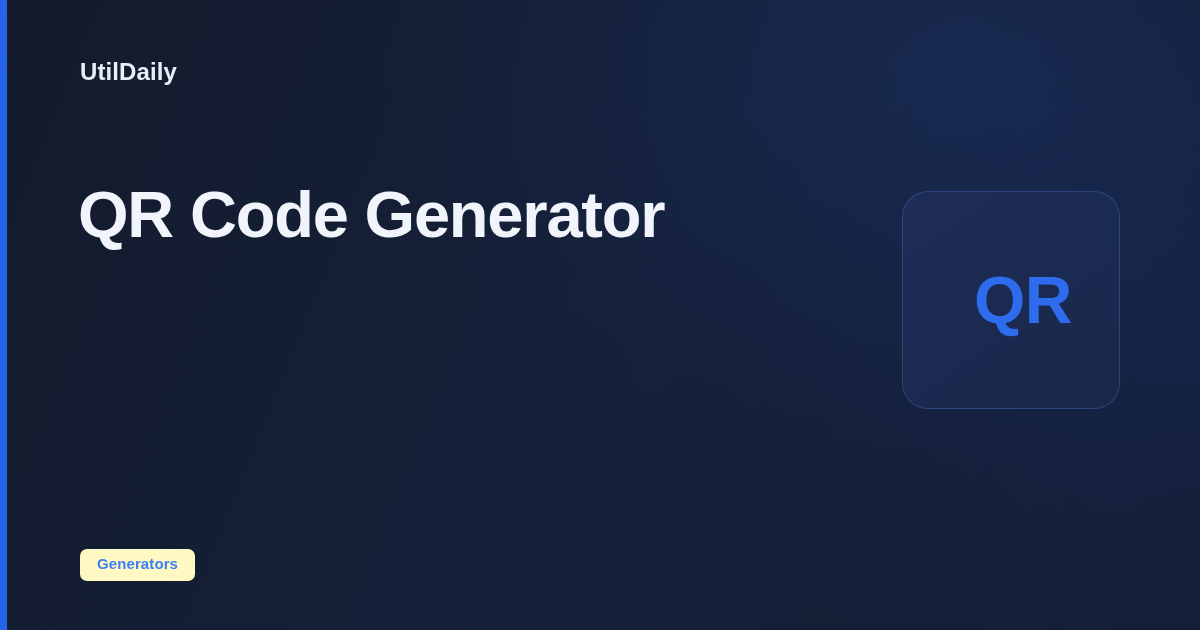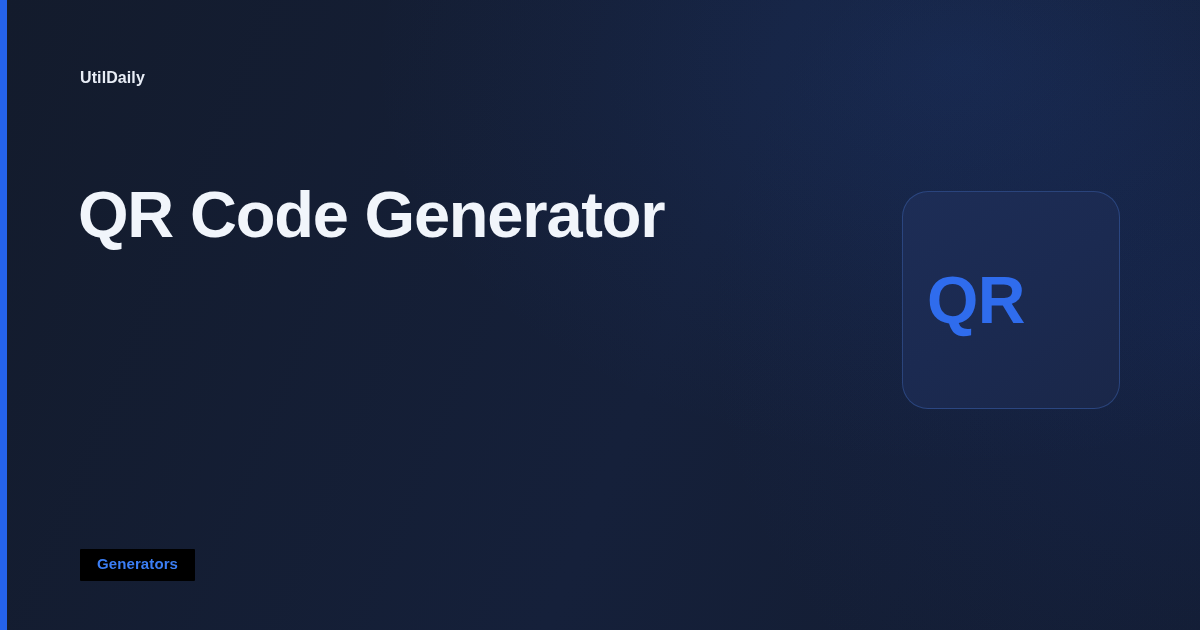--- a/index.html
+++ b/index.html
@@ -33,25 +33,24 @@
     left: 0;
     top: 0;
     width: 7px;
     height: 630px;
     background: #2563eb;
   }
   .brand {
     position: absolute;
     left: 80px;
     top: 58px;
-    font-size: 16px;
+    font-size: 24px;
     font-weight: bold;
     letter-spacing: 0.1px;
     color: #e8edf6;
-    margin-top: 11px;
   }
   .headline {
     position: absolute;
     left: 78px;
     top: 181px;
     font-size: 65px;
     font-weight: bold;
     letter-spacing: -1.2px;
     line-height: 1.05;
     color: #f1f5fb;
@@ -73,36 +72,37 @@
     left: 902px;
     top: 191px;
     width: 218px;
     height: 218px;
     border-radius: 26px;
     background: linear-gradient(145deg, #1d2d56 0%, #1b2a51 50%, #1a2749 100%);
     border: 1px solid rgba(64,107,190,0.42);
     box-sizing: border-box;
     display: flex;
     align-items: center;
+    justify-content: center;
     padding-left: 24px;
   }
   .qr-card-label {
     font-size: 66px;
     font-weight: bold;
     letter-spacing: -0.5px;
     color: #2f6ced;
     line-height: 1;
   }
   .category-badge {
     position: absolute;
     left: 80px;
     top: 549px;
     padding: 7px 17px 8px 17px;
-    border-radius: 1px;
-    background: #000000;
+    border-radius: 7px;
+    background: #fef9c3;
     color: #3b7ef5;
     font-size: 15px;
     font-weight: bold;
     letter-spacing: 0.1px;
     line-height: 1.1;
   }
   .footer-note {
     position: absolute;
     right: 80px;
     top: 588px;

